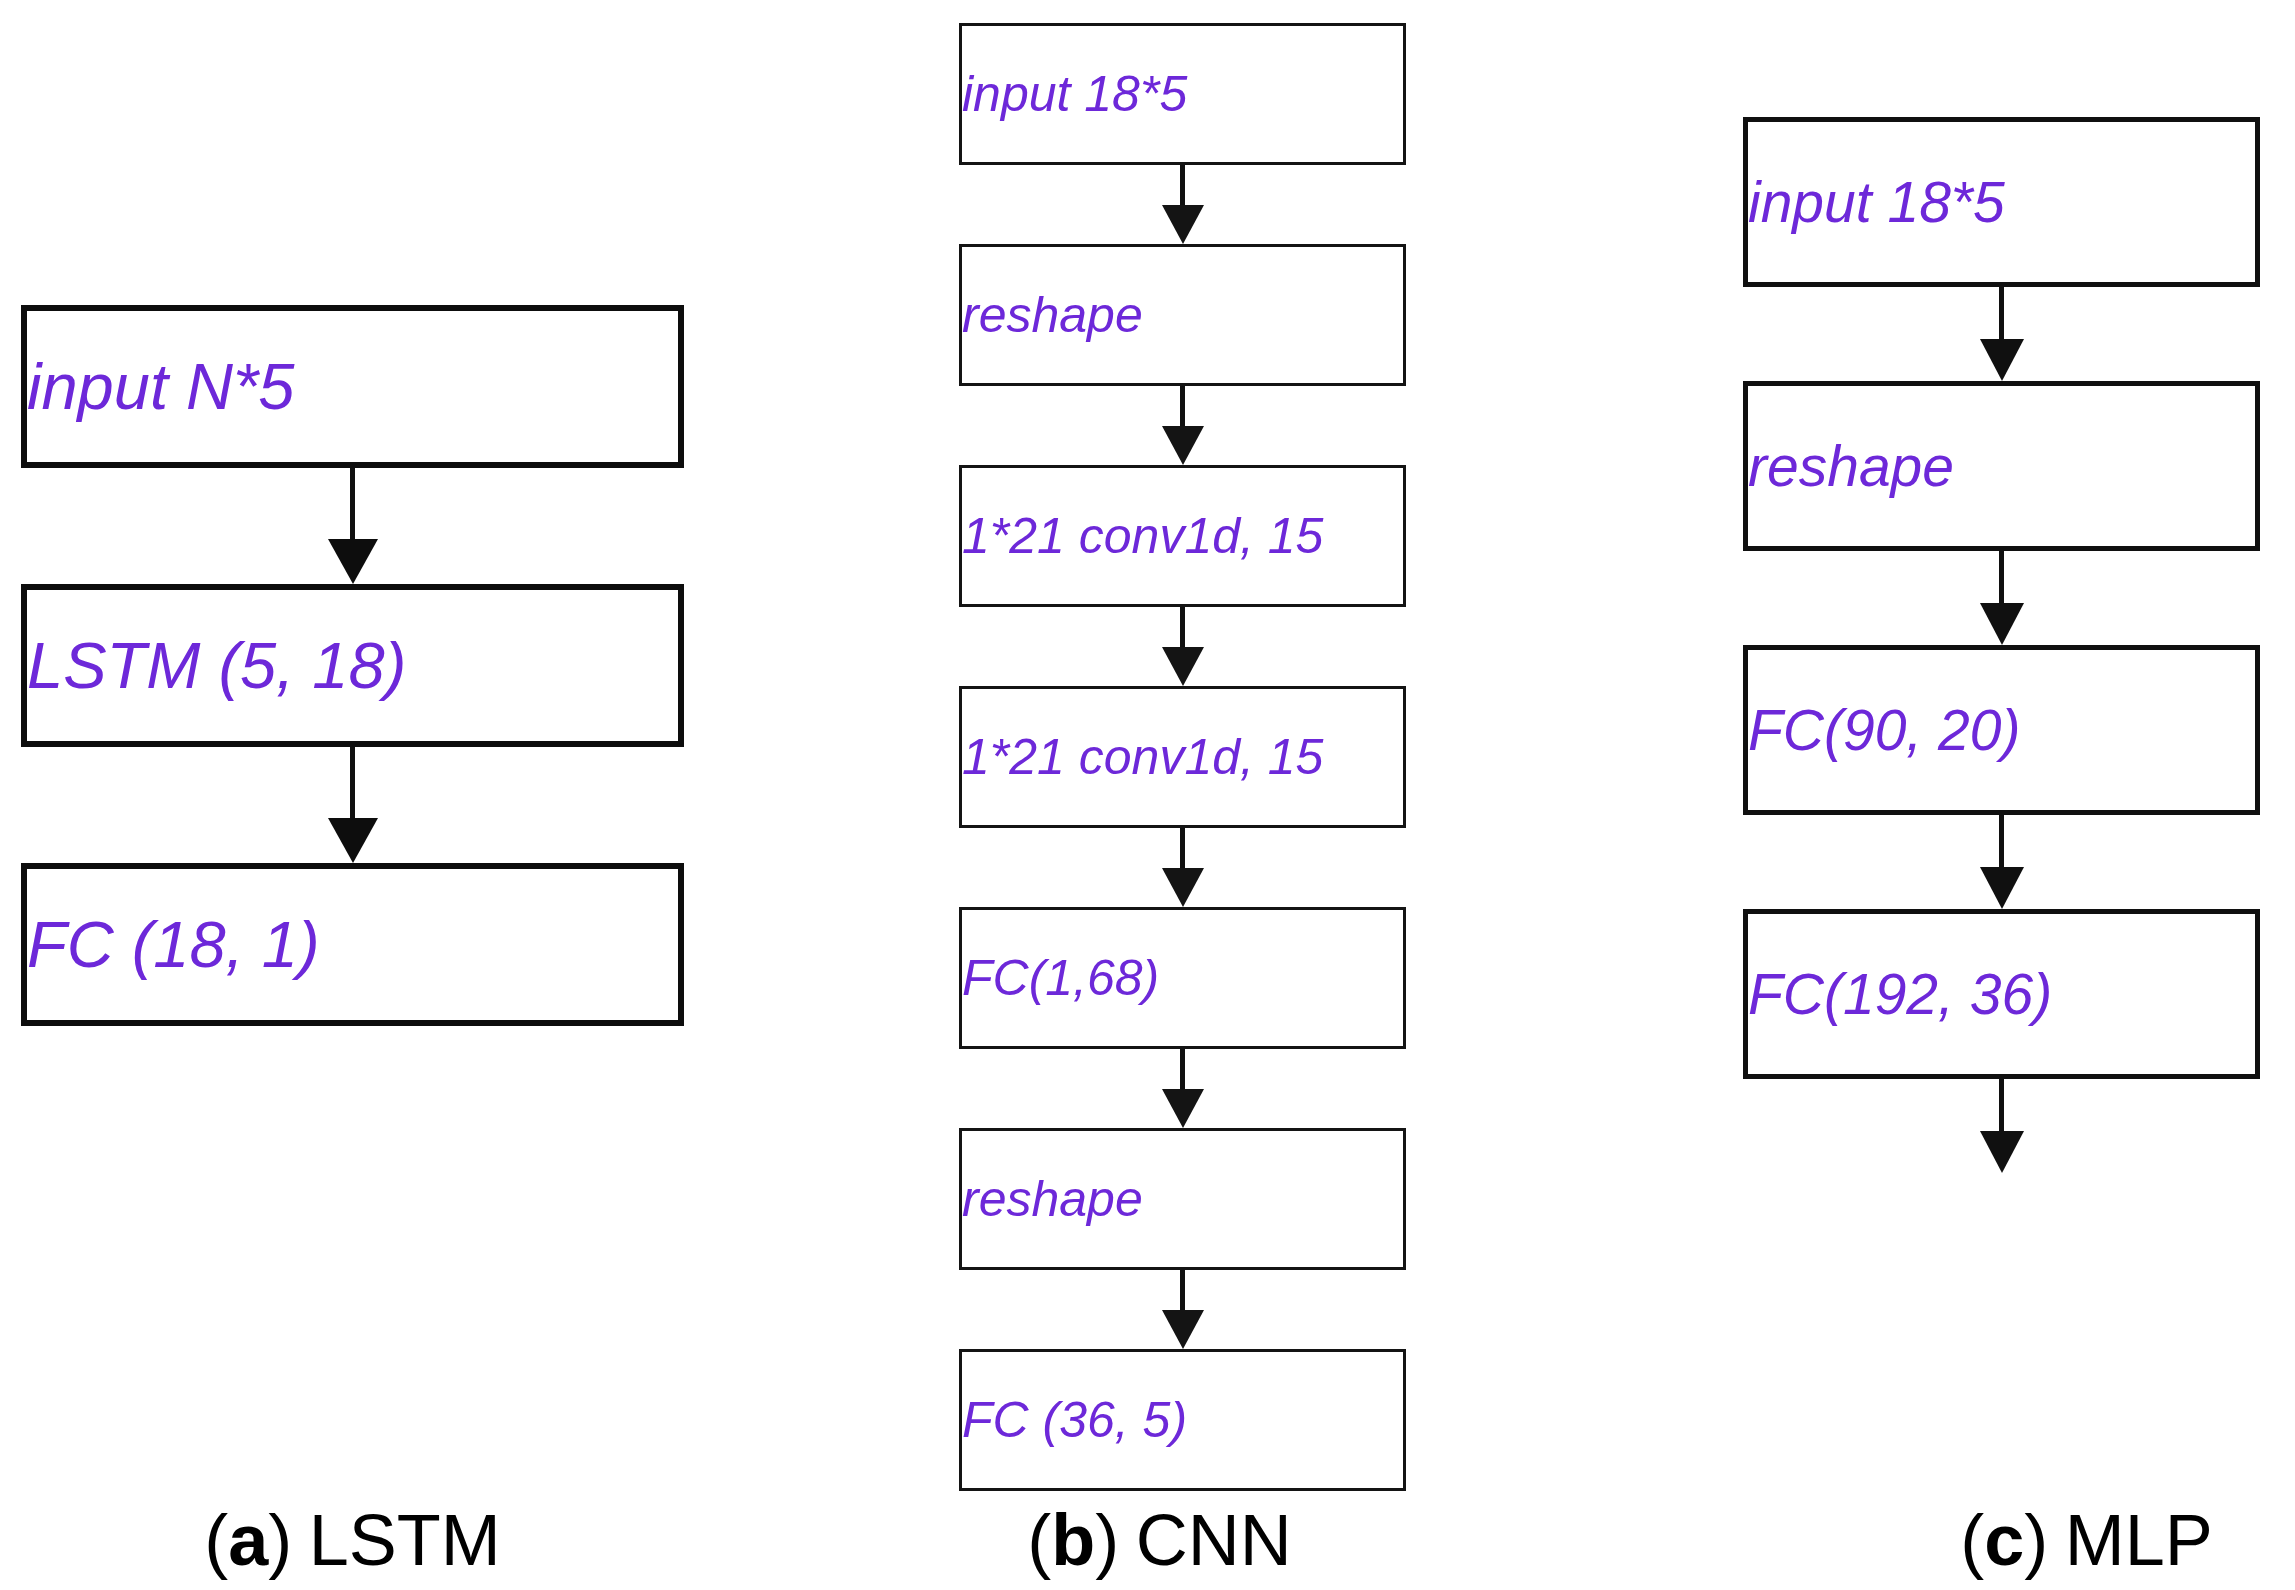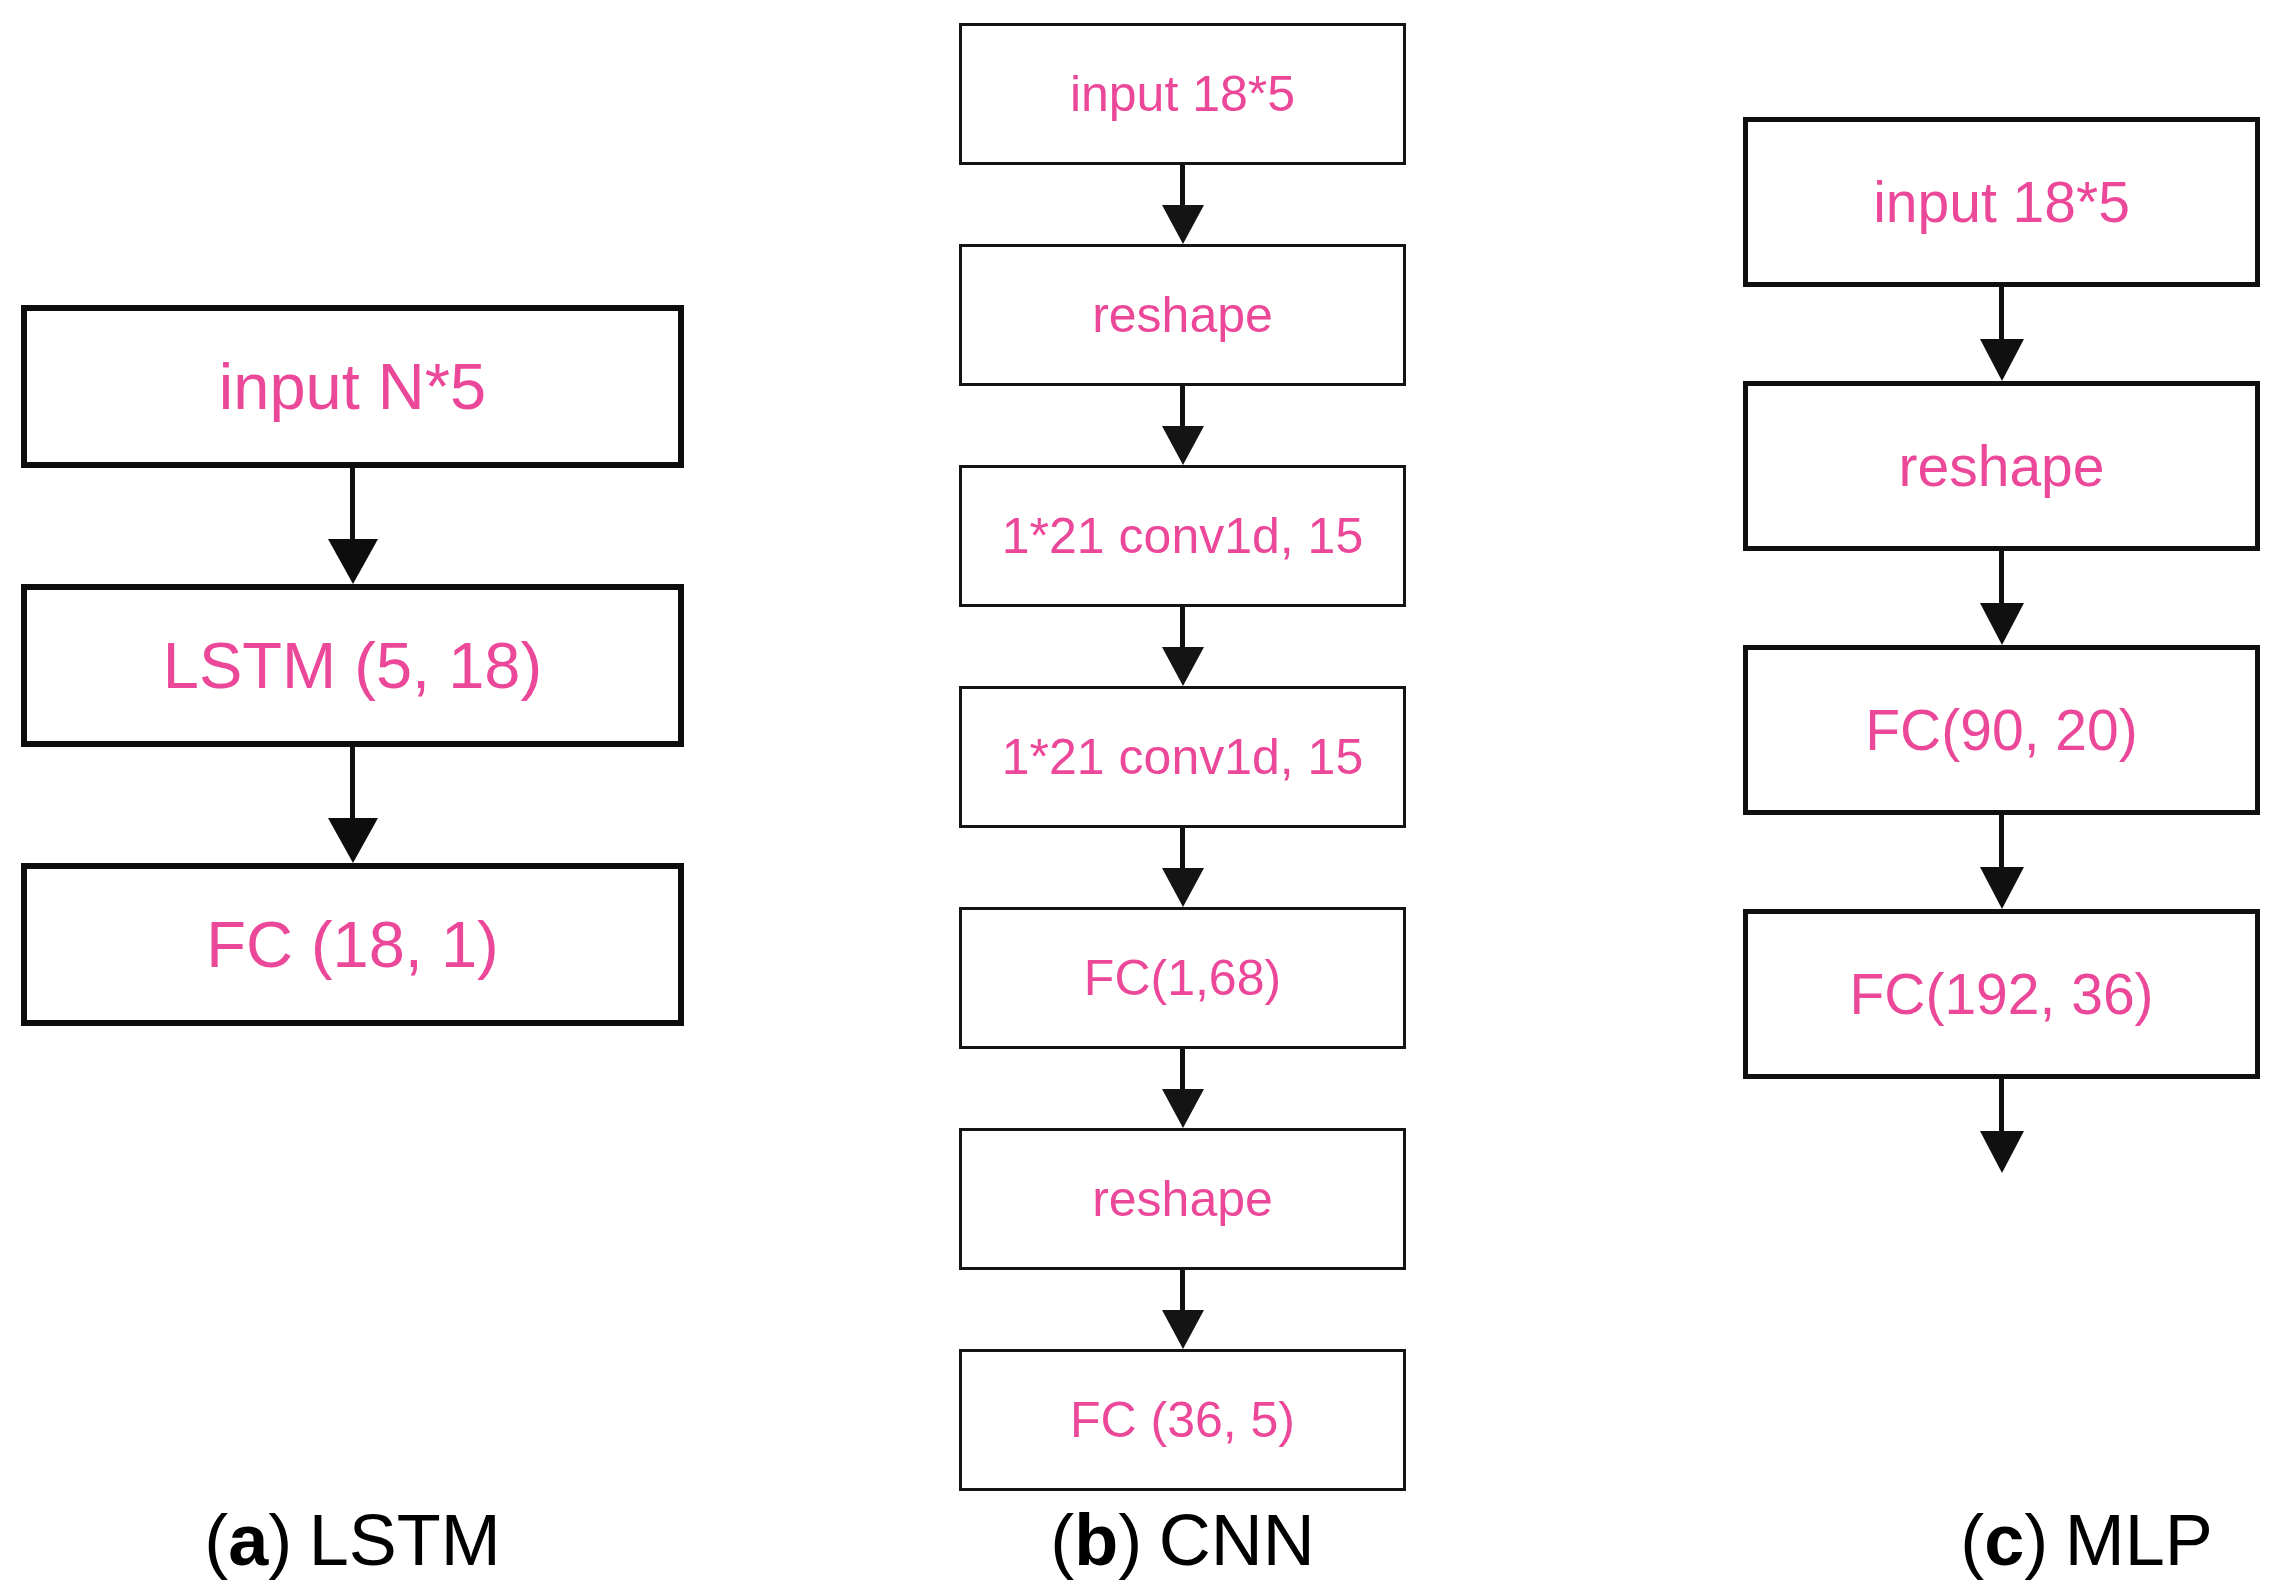--- a/index.html
+++ b/index.html
@@ -19,23 +19,24 @@
     position: absolute;
     display: flex;
     flex-direction: column;
     align-items: stretch;
   }
   .box {
     box-sizing: border-box;
     background: #ffffff;
     display: flex;
     align-items: center;
-    justify-content: center;
-    color: #ec4899;
+    justify-content: flex-start;
+    color: #6d28d9;
     white-space: nowrap;
+    font-style: italic;
   }
   .arrow {
     display: flex;
     flex-direction: column;
     align-items: center;
   }
   .arrow .shaft {
     width: 4.5px;
     flex: 1;
     background: #101010;
@@ -82,21 +83,21 @@
     width: 529px;
     text-align: center;
     font-family: Liberation Sans, sans-serif;
     font-size: 72px;
     color: #000000;
     white-space: nowrap;
   }
   .caption .letter { font-weight: bold; }
   .caption .label { margin-left: 16.6px; }
   .caption-a { left: 88px; }
-  .caption-b { left: 918px; }
+  .caption-b { left: 895px; }
   .caption-c { left: 1822px; }
 </style>
 </head>
 <body>
 
 <div class="canvas">
 
   <div class="col col-a">
     <div class="box">
       <span>input N*5</span>

